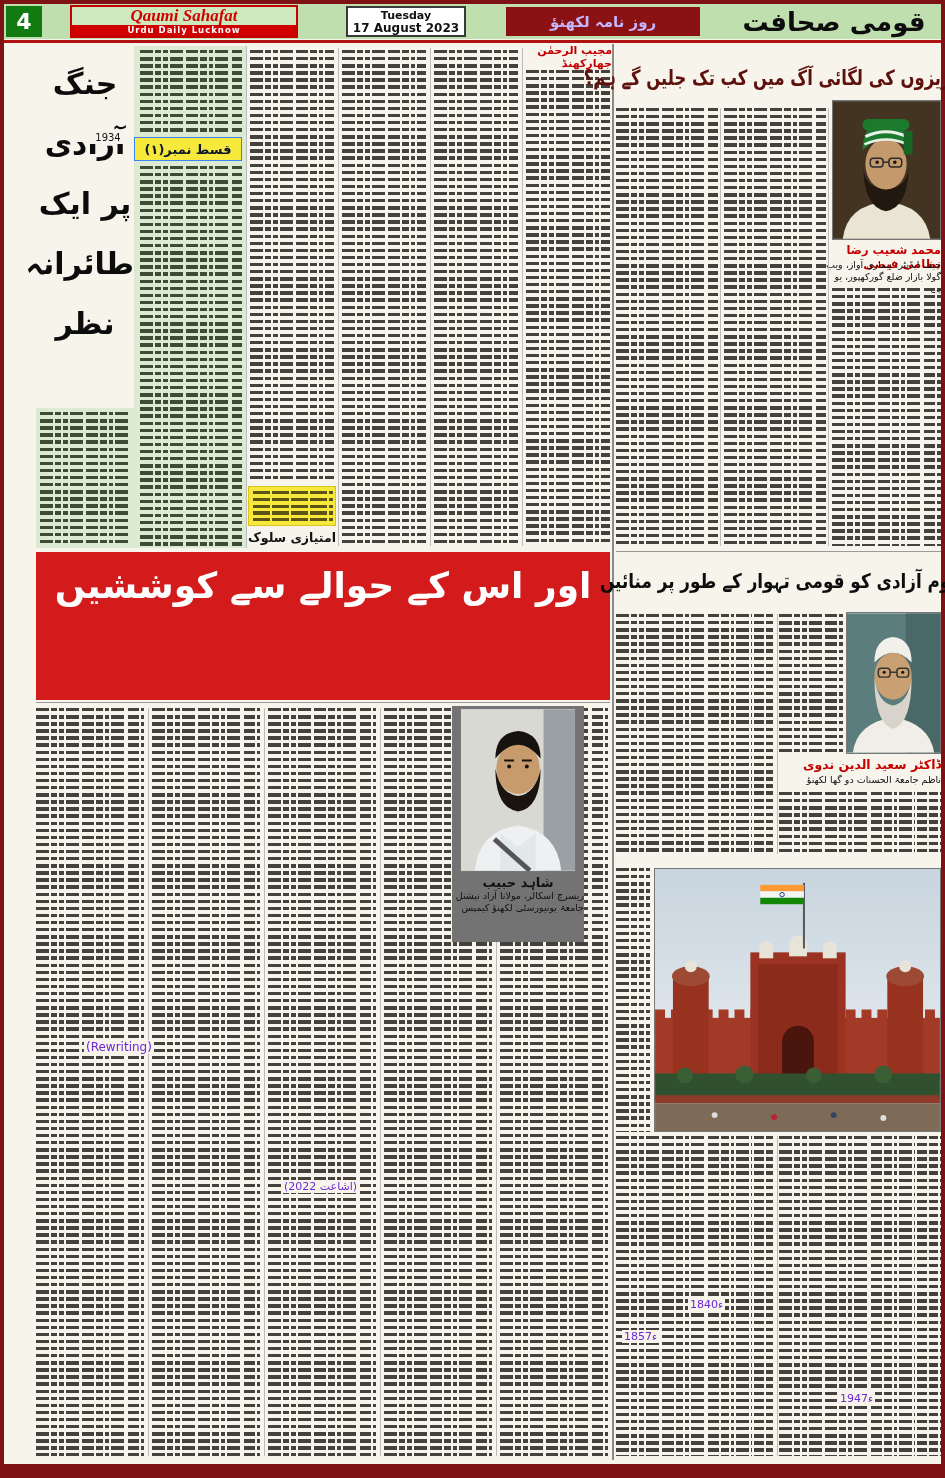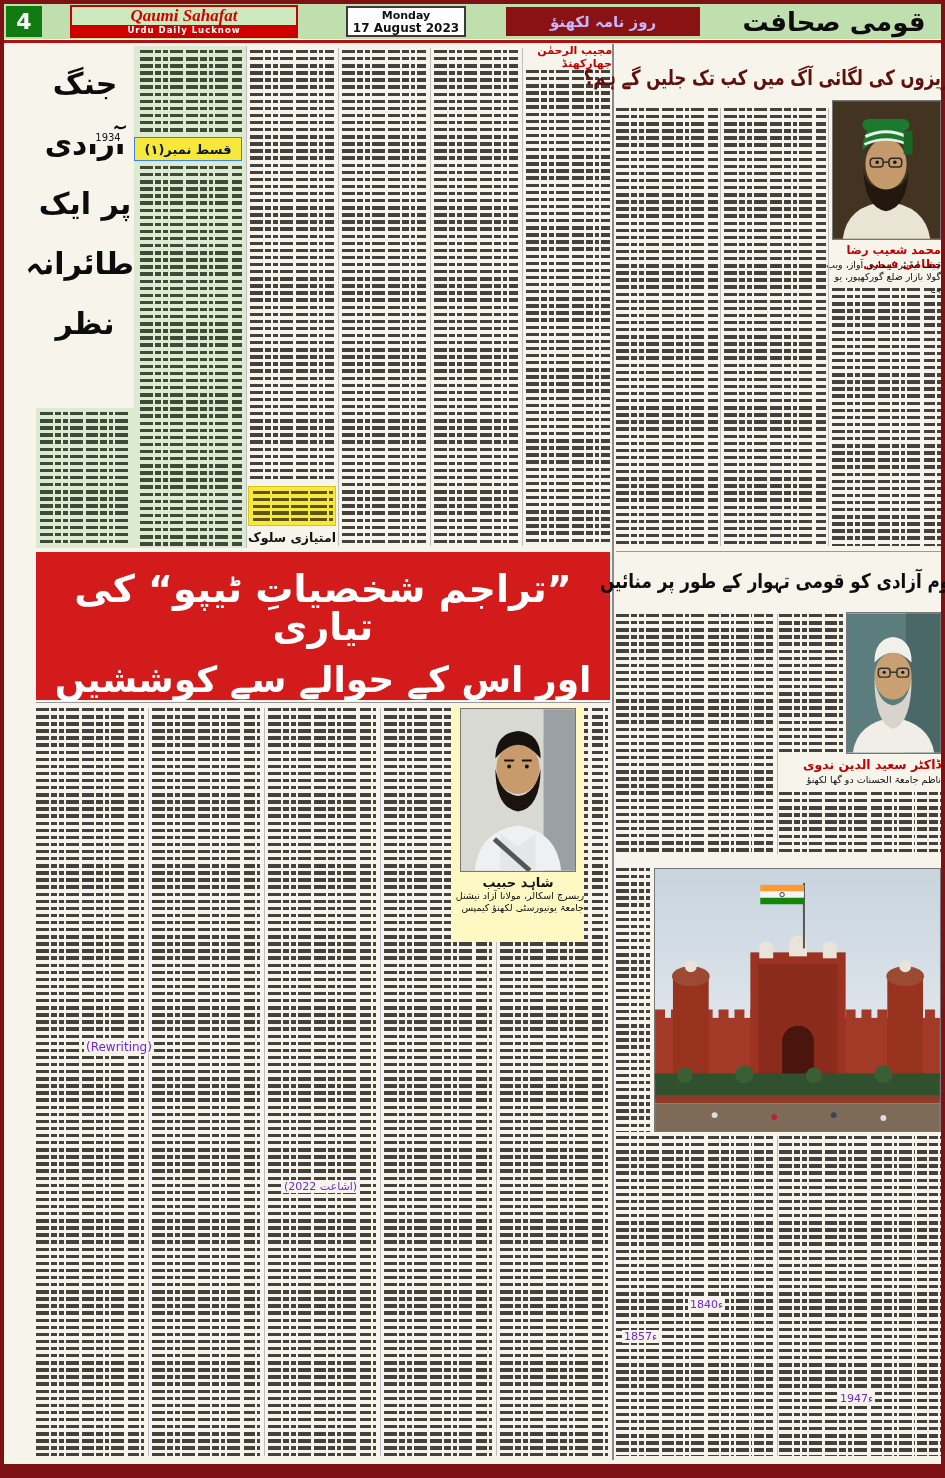--- a/index.html
+++ b/index.html
@@ -62,21 +62,21 @@
 <div class="page">
   <div class="sheet"></div>
 
   <div class="band"></div>
   <div class="pagenum ctr">4</div>
   <div class="masthead">
     <div class="mast-title">Qaumi Sahafat</div>
     <div class="mast-sub">Urdu Daily Lucknow</div>
   </div>
   <div class="datebox">
-    <div style="font-size:11px;line-height:13px;margin-top:1px">Monday</div>
+    <div style="font-size:11px;line-height:13px;margin-top:1px">Tuesday</div>
     <div style="font-size:12px;line-height:13px">17 August 2023</div>
   </div>
   <div class="daily-strip ctr urdu">روز نامہ لکھنؤ</div>
   <div class="section-title ctr urdu">قومی صحافت</div>
   <div class="red-rule"></div>
 
   <div class="vd" style="left:612px;top:44px;height:1416px;width:2px;background:#8a8a8a"></div>
 
   <div class="abs" style="left:36px;top:46px;width:210px;height:502px;background:#dcead2"></div>
   <div class="abs" style="left:36px;top:46px;width:98px;height:362px;background:#f7f4ec">
@@ -129,21 +129,20 @@
   <div class="abs cap-sub urdu" style="left:824px;top:259px;width:117px">چیف ایڈیٹر: ہماری آواز، ویب</div>
   <div class="abs cap-sub urdu" style="left:824px;top:271px;width:117px">گولا بازار ضلع گورکھپور، یو پی</div>
 
   <div class="fx" style="left:616px;top:108px;width:102px;height:438px"></div>
   <div class="fx" style="left:724px;top:108px;width:102px;height:438px"></div>
   <div class="fx" style="left:832px;top:288px;width:109px;height:258px"></div>
   <div class="vd" style="left:720px;top:108px;height:438px"></div>
   <div class="vd" style="left:828px;top:108px;height:438px"></div>
 
   <div class="banner">
-    <div class="l1 urdu">”تراجم شخصیاتِ ٹیپو“ کی تیاری</div>
     <div class="l2 urdu">اور اس کے حوالے سے کوششیں</div>
   </div>
 
   <div class="hd" style="left:616px;top:551px;width:325px"></div>
   <div class="abs ctr" style="left:616px;top:556px;width:325px;height:50px">
     <div class="h-youm urdu">یوم آزادی کو قومی تہوار کے طور پر منائیں</div>
   </div>
 
   <svg class="photo abs" style="left:846px;top:612px" width="95" height="142" viewBox="0 0 95 142">
     <rect width="95" height="142" fill="#5b7d7d"></rect>
@@ -221,21 +220,21 @@
   <div class="fx" style="left:36px;top:708px;width:108px;height:748px"></div>
   <div class="fx" style="left:152px;top:708px;width:108px;height:748px"></div>
   <div class="fx" style="left:268px;top:708px;width:108px;height:748px"></div>
   <div class="fx" style="left:384px;top:708px;width:108px;height:748px"></div>
   <div class="fx" style="left:500px;top:708px;width:108px;height:748px"></div>
   <div class="vd" style="left:148px;top:708px;height:748px"></div>
   <div class="vd" style="left:264px;top:708px;height:748px"></div>
   <div class="vd" style="left:380px;top:708px;height:748px"></div>
   <div class="vd" style="left:496px;top:708px;height:748px"></div>
 
-  <div class="abs" style="left:452px;top:706px;width:132px;height:236px;background:#fef9c3;text-align:center">
+  <div class="abs" style="left:452px;top:706px;width:132px;height:236px;background:#737373;text-align:center">
     <svg class="photo" style="margin:2px auto 0" width="116" height="164" viewBox="0 0 116 164">
       <rect width="116" height="164" fill="#d9d9d3"></rect>
       <rect x="84" width="32" height="164" fill="#9aa0a4"></rect>
       <path d="M14 164 Q18 124 58 118 Q98 124 102 164Z" fill="#eef0f2"></path>
       <path d="M40 126 L58 140 L76 126 L76 164 L40 164 Z" fill="#e2e7ea"></path>
       <line x1="34" y1="132" x2="70" y2="164" stroke="#555" stroke-width="5"></line>
       <ellipse cx="58" cy="60" rx="22" ry="26" fill="#c79b6c"></ellipse>
       <path d="M35 50 Q35 24 58 22 Q81 24 81 50 Q70 36 58 36 Q46 36 35 50Z" fill="#151210"></path>
       <path d="M35 60 Q35 100 58 104 Q81 100 81 60 Q76 86 58 88 Q40 86 35 60Z" fill="#1a130e"></path>
       <circle cx="49" cy="58" r="2" fill="#160f0a"></circle>

